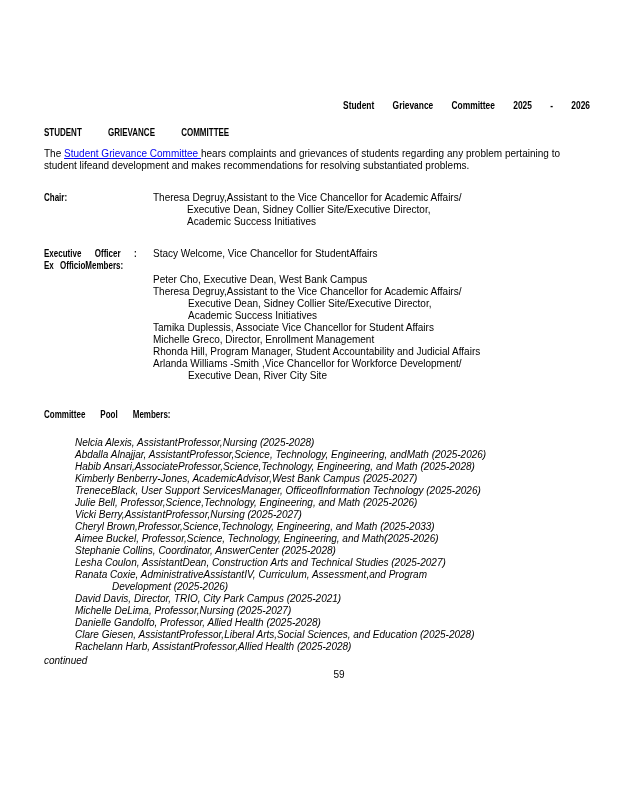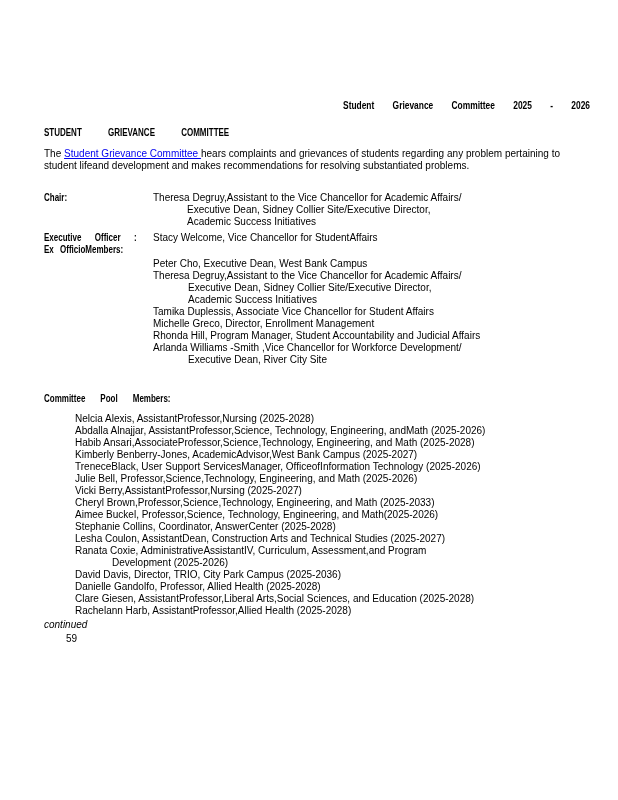--- a/index.html
+++ b/index.html
@@ -24,41 +24,41 @@
   .hdr  { transform: scaleX(0.84); transform-origin: 100% 50%; word-spacing: 19px; }
 
   .title-line { margin-top: 15px; }
   .ttl  { transform: scaleX(0.80); transform-origin: 0 50%; word-spacing: 30px; }
 
   .intro { margin: 9px 0 0 0; width: 516px; text-align: justify; }
   .intro a { color: #0000ee; text-decoration: underline; }
 
   .row { display: flex; align-items: flex-start; }
   .chair-row { margin-top: 20px; }
-  .exec-row  { margin-top: 4px; }
+  .exec-row  { margin-top: 20px; }
   .label-col { width: 109px; flex: none; }
   .lbl { transform: scaleX(0.80); transform-origin: 0 50%; }
   .exec-lbl { word-spacing: 14px; }
   .value-col { flex: 1 1 auto; }
 
   .line { white-space: nowrap; }
   .value-col .indent { padding-left: 34px; }
 
   .ex-label-line { margin-top: 0; }
   .ex-lbl { word-spacing: 5px; }
   .ex-list { margin-left: 109px; margin-top: 2px; }
   .ex-list .indent { padding-left: 35px; }
 
   .pool-label-line { margin-top: 27px; }
   .pool-lbl { word-spacing: 16px; }
-  .pool-list { margin-left: 31px; margin-top: 8px; }
+  .pool-list { margin-left: 31px; margin-top: 16px; font-style: italic; }
   .pool-list .indent { padding-left: 37px; }
 
   .continued { margin-top: 2px; padding-right: 42px; font-style: italic; }
-  .page-number { margin-top: 2px; position: relative; left: 22px; }
+  .page-number { margin-top: 2px; text-align: center; position: relative; left: 22px; }
 </style>
 </head>
 <body>
 
 <div class="page">
   <div class="content">
 
     <div class="header-line">
       <span class="condensed hdr">Student Grievance Committee 2025 - 2026</span>
     </div>
@@ -118,21 +118,22 @@
         <div class="line">Kimberly Benberry-Jones, AcademicAdvisor,West Bank Campus (2025-2027)</div>
         <div class="line">TreneceBlack, User Support ServicesManager, OfficeofInformation Technology (2025-2026)</div>
         <div class="line">Julie Bell, Professor,Science,Technology, Engineering, and Math (2025-2026)</div>
         <div class="line">Vicki Berry,AssistantProfessor,Nursing (2025-2027)</div>
         <div class="line">Cheryl Brown,Professor,Science,Technology, Engineering, and Math (2025-2033)</div>
         <div class="line">Aimee Buckel, Professor,Science, Technology, Engineering, and Math(2025-2026)</div>
         <div class="line">Stephanie Collins, Coordinator, AnswerCenter (2025-2028)</div>
         <div class="line">Lesha Coulon, AssistantDean, Construction Arts and Technical Studies (2025-2027)</div>
         <div class="line">Ranata Coxie, AdministrativeAssistantIV, Curriculum, Assessment,and Program</div>
         <div class="line indent">Development (2025-2026)</div>
-        <div class="line">David Davis, Director, TRIO, City Park Campus (2025-2036)</div>
+        <div class="line">David Davis, Director, TRIO, City Park Campus (2025-2021)</div>
+        <div class="line">Michelle DeLima, Professor,Nursing (2025-2027)</div>
         <div class="line">Danielle Gandolfo, Professor, Allied Health (2025-2028)</div>
         <div class="line">Clare Giesen, AssistantProfessor,Liberal Arts,Social Sciences, and Education (2025-2028)</div>
         <div class="line">Rachelann Harb, AssistantProfessor,Allied Health (2025-2028)</div>
       </div>
 
     <div class="continued">continued</div>
     <div class="page-number">59</div>
 
   </div>
 </div>

